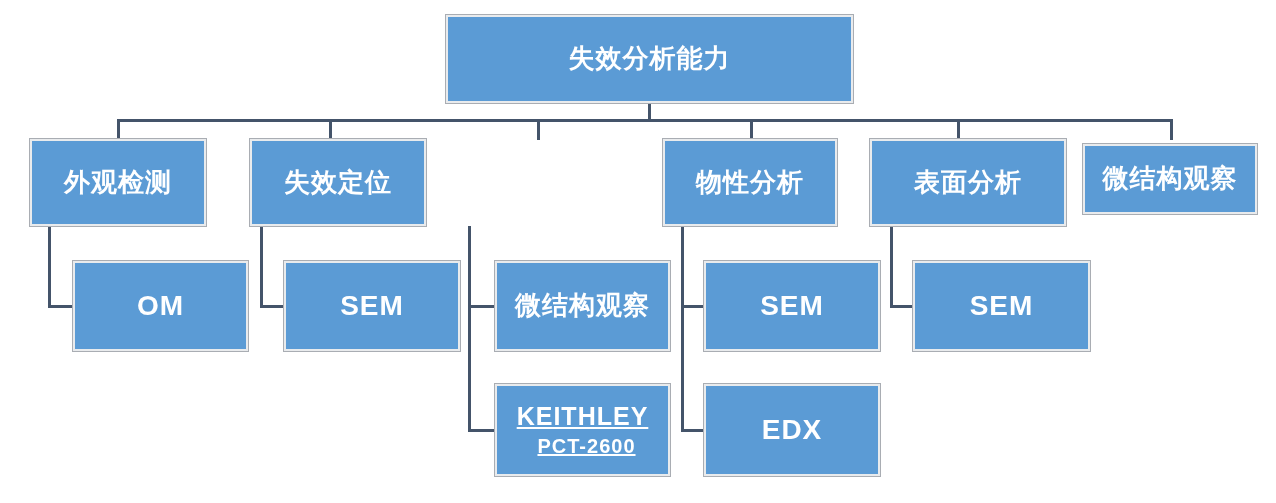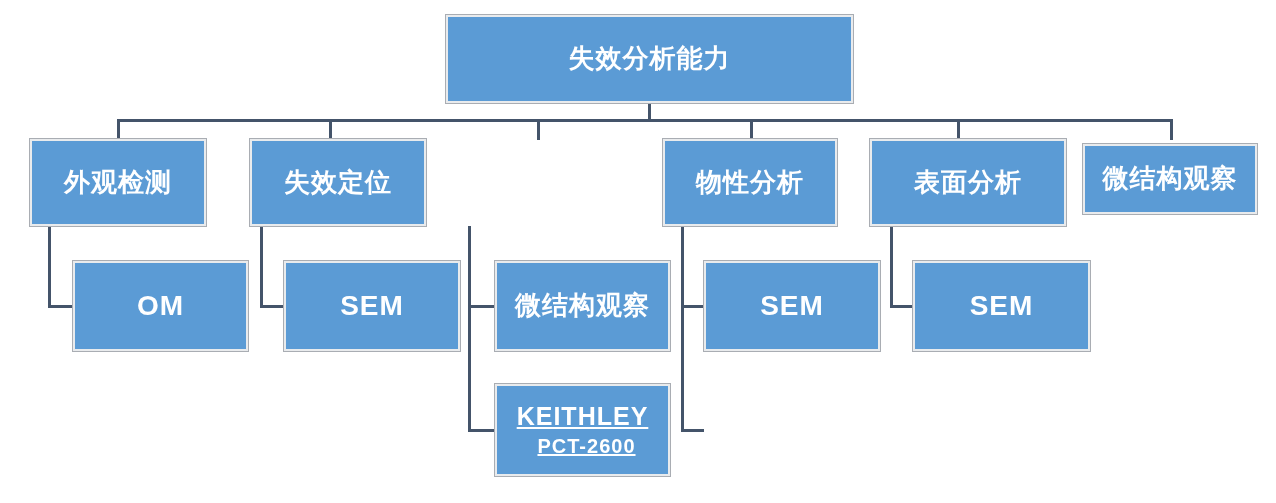--- a/index.html
+++ b/index.html
@@ -101,14 +101,17 @@
     <span class="lat">SEM</span>
   </div>
   <div class="node" style="left:913px; top:261px; width:177px; height:90px;">
     <span class="lat">SEM</span>
   </div>
 
   <div class="node" style="left:495px; top:384px; width:175px; height:92px;text-decoration:underline;">
     <span class="l1">KEITHLEY</span>
     <span class="l2">PCT-2600</span>
   </div>
+  <div class="node" style="left:704px; top:384px; width:176px; height:92px;">
+    <span class="lat">EDX</span>
+  </div>
 
 </div>
 
 </body></html>

